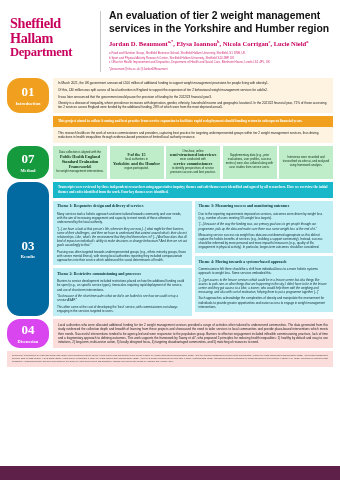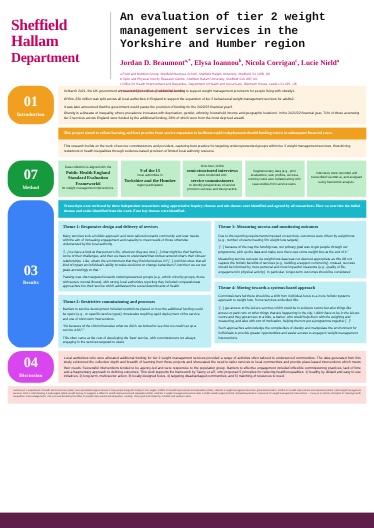--- a/index.html
+++ b/index.html
@@ -20,21 +20,21 @@
     font-family:"Liberation Serif", serif;
     font-weight:bold;font-size:14.2px;line-height:1.06;
     letter-spacing:-0.3px;
     padding-top:7px;
   }
   .logo div{white-space:nowrap;}
   .logo .l3{font-size:12.6px;}
   .rule{width:1px;background:#c9c9c9;margin:2px 8px 2px 2px;flex:0 0 1px;}
   .titleblock{flex:1;min-width:0;padding-top:1px;}
   .ptitle{
-    font-family:Liberation Mono, monospace;
+    font-family:Liberation Sans, sans-serif;
     font-weight:bold;color:#121212;font-size:10.4px;line-height:1.22;
     margin-bottom:4px;
   }
   .authors{
     color:#C8025E;font-size:6.6px;font-weight:bold;line-height:1.2;
     font-family:"Liberation Serif", serif;margin-bottom:3px;
   }
   .authors sup{font-size:4.4px;}
   .affil{color:#C8025E;font-size:2.9px;line-height:1.55;opacity:.85;}
   .email{color:#C8025E;font-size:2.9px;line-height:1.5;margin-top:2.5px;opacity:.85;}
@@ -67,21 +67,21 @@
   .c-green{background:#159B3D;}
   .method-row{display:flex;gap:2.5px;}
   .mcard{
     flex:1;background:#BFEDC9;padding:3.5px 3px;box-sizing:border-box;
     text-align:center;font-size:2.85px;line-height:1.4;color:#0d2c16;
     display:flex;flex-direction:column;justify-content:center;
   }
   .mcard b{font-family:"Liberation Serif", serif;font-size:4.1px;display:block;line-height:1.2;}
 
   
-  .c-teal{background:#3b82f6;}
+  .c-teal{background:#0369a1;}
   .res-intro{
     background:#19B7CA;color:#fff;font-weight:bold;font-family:"Liberation Serif", serif;
     font-size:3.4px;line-height:1.35;padding:3.5px 5px;box-sizing:border-box;margin-bottom:3px;
   }
   .themes{display:flex;gap:3px;}
   .tcol{flex:1;min-width:0;display:flex;flex-direction:column;gap:3px;}
   .tcard{background:#BFEFF5;padding:3.5px 4px;box-sizing:border-box;}
   .tcard h4{
     margin:0 0 2.5px 0;font-family:"Liberation Serif", serif;
     font-size:3.9px;line-height:1.25;color:#06343b;

